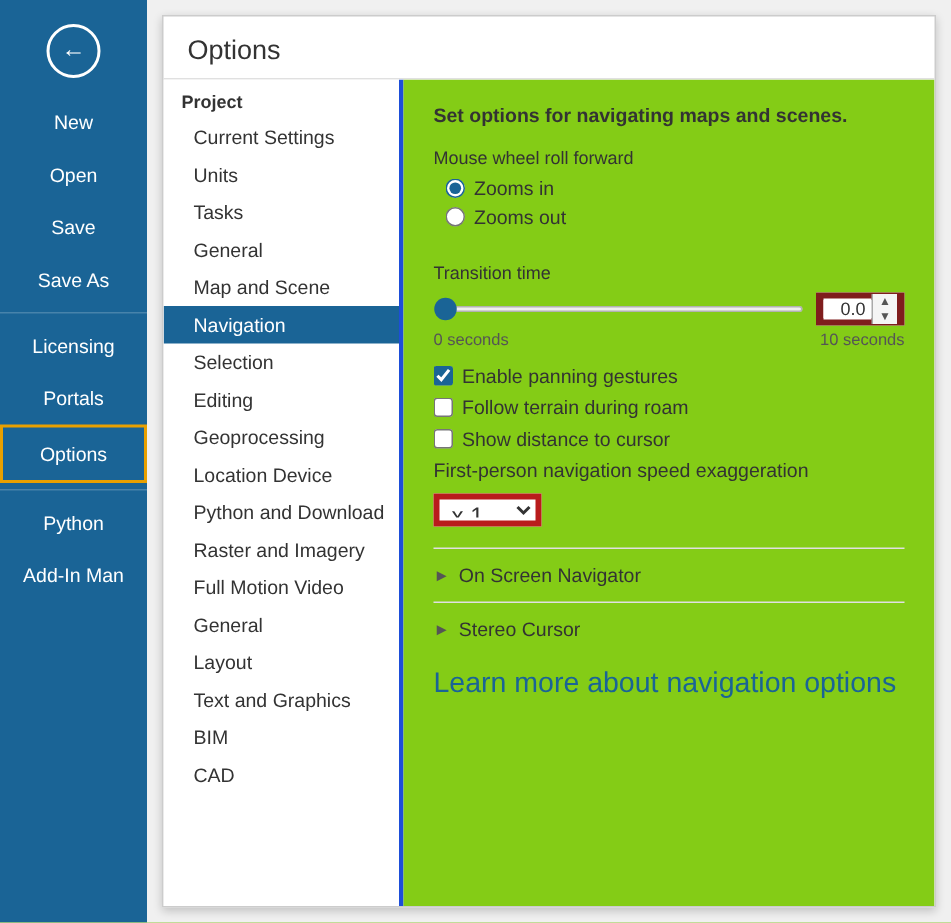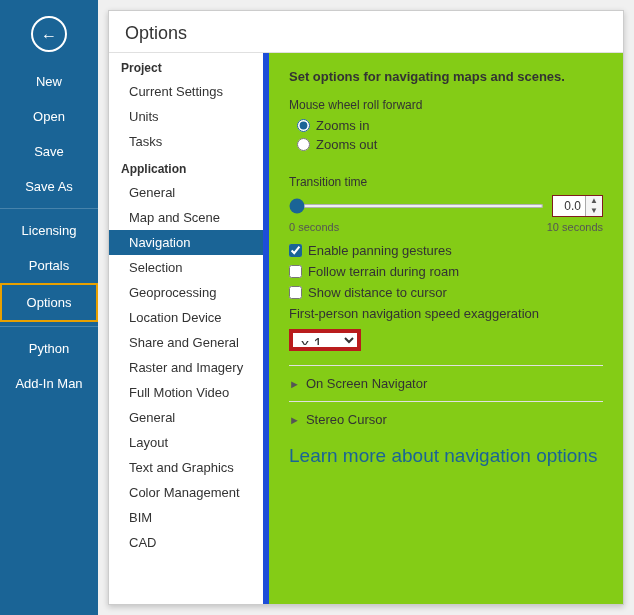--- a/index.html
+++ b/index.html
@@ -84,21 +84,21 @@
 
     .options-body {
       display: flex;
       flex: 1;
       overflow: hidden;
     }
 
     
     .tree-panel {
       width: 160px;
-      border-right: 6px solid #1d4ed8;
+      border-right: 3px solid #1d4ed8;
       overflow-y: auto;
       background: #fff;
       flex-shrink: 0;
     }
     .tree-panel::-webkit-scrollbar { width: 8px; }
     .tree-panel::-webkit-scrollbar-thumb { background: #ccc; }
 
     .tree-group-label {
       font-size: 12px;
       font-weight: 600;
@@ -175,21 +175,21 @@
     }
     .slider-input {
       width: 100%;
       height: 4px;
       accent-color: #1a6496;
       cursor: pointer;
     }
     .spinner-box {
       display: flex;
       align-items: center;
-      border: 1px solid #7f1d1d;
+      border: 5px solid #7f1d1d;
       background: #fff;
       height: 22px;
     }
     .spinner-value {
       width: 32px;
       text-align: right;
       padding: 0 4px;
       font-size: 12px;
       color: #333;
       border: none;
@@ -311,34 +311,33 @@
   <div class="options-dialog">
     <div class="options-title">Options</div>
     <div class="options-body">
 
       <div class="tree-panel">
         <div class="tree-group-label">Project</div>
         <div class="tree-item">Current Settings</div>
         <div class="tree-item">Units</div>
         <div class="tree-item">Tasks</div>
 
-        <div class="tree-group-label">Application</div>
         <div class="tree-item">General</div>
         <div class="tree-item">Map and Scene</div>
         <div class="tree-item active">Navigation</div>
         <div class="tree-item">Selection</div>
+        <div class="tree-item">Editing</div>
         <div class="tree-item">Geoprocessing</div>
         <div class="tree-item">Location Device</div>
-        <div class="tree-item">Share and General</div>
+        <div class="tree-item">Python and Download</div>
         <div class="tree-item">Raster and Imagery</div>
         <div class="tree-item">Full Motion Video</div>
         <div class="tree-item">General</div>
         <div class="tree-item">Layout</div>
         <div class="tree-item">Text and Graphics</div>
-        <div class="tree-item">Color Management</div>
         <div class="tree-item">BIM</div>
         <div class="tree-item">CAD</div>
       </div>
 
       <div class="content-panel">
         <div class="content-desc">Set options for navigating maps and scenes.</div>
 
         <div class="section-label">Mouse wheel roll forward</div>
         <div class="radio-group">
           <div class="radio-row">

